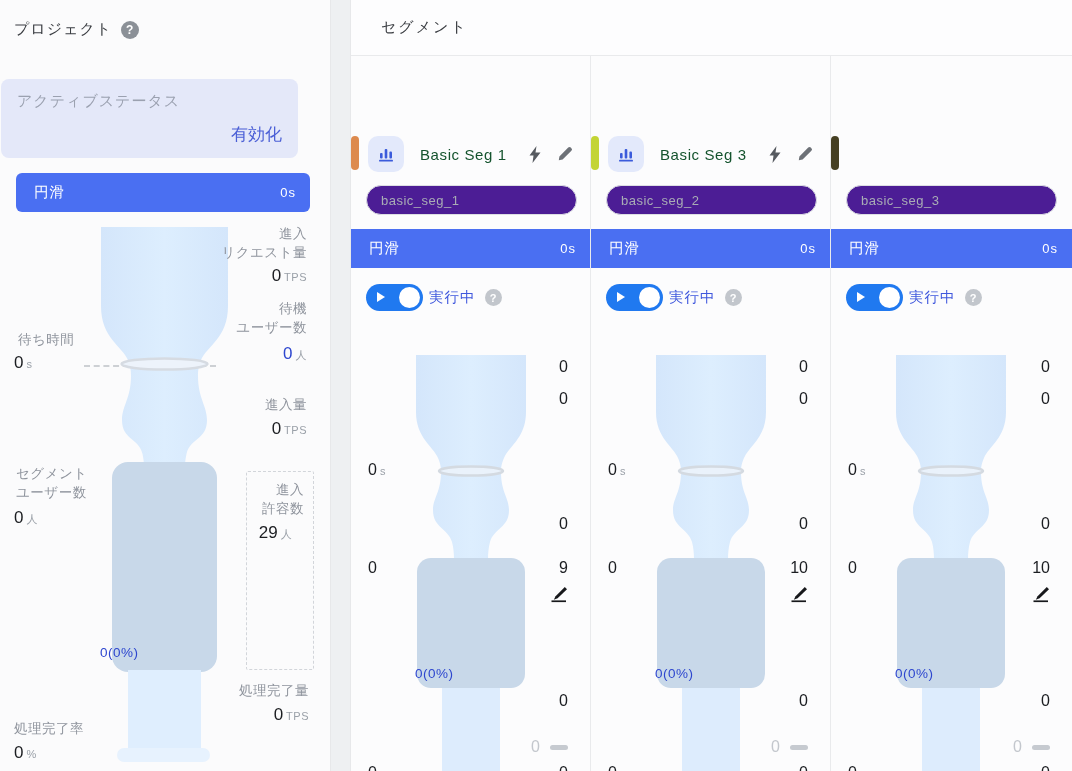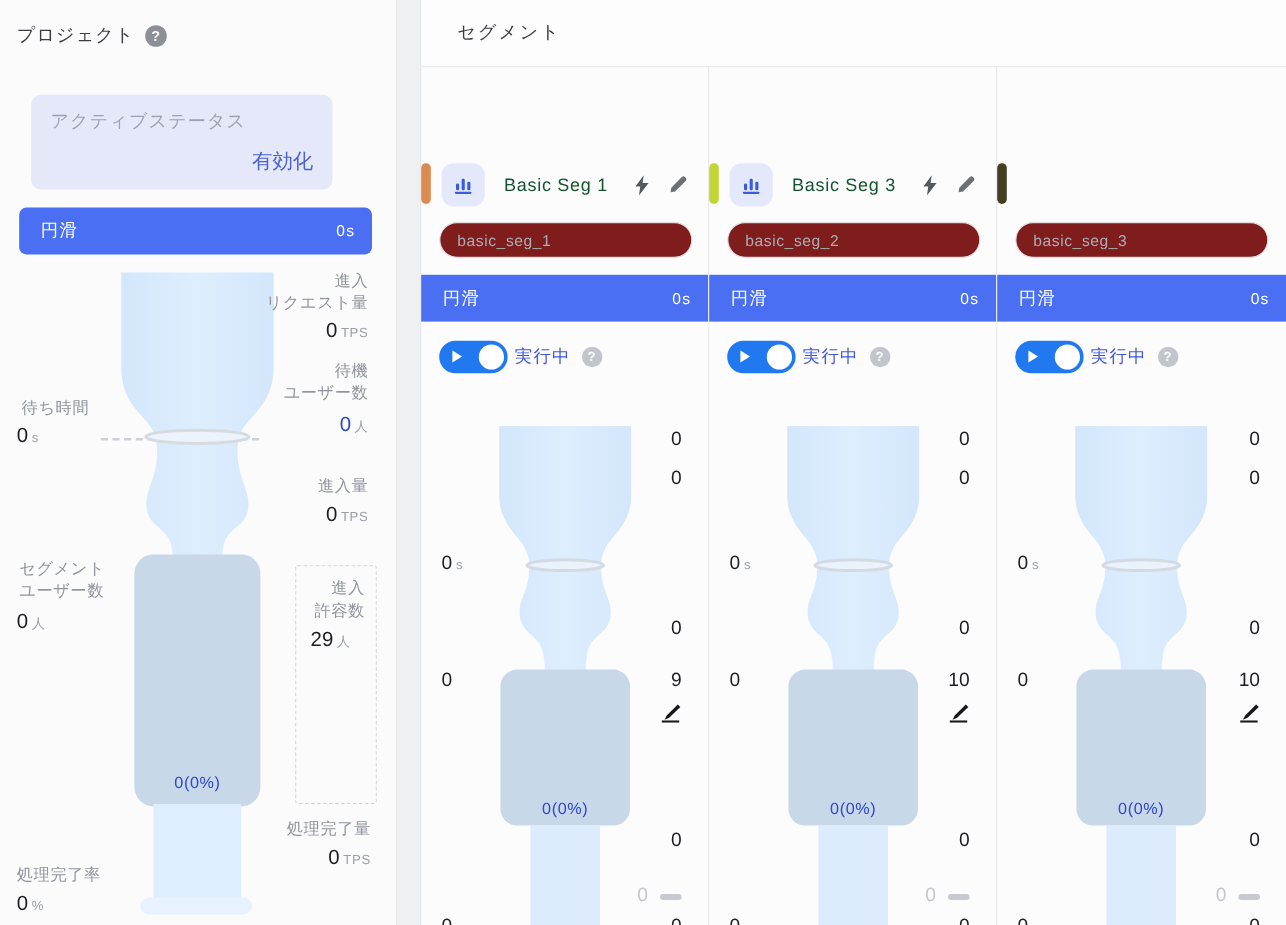--- a/index.html
+++ b/index.html
@@ -24,21 +24,21 @@
     font-size:15px; color:#3a3d42; letter-spacing:1px;
   }
   .q-icon {
     border-radius:50%; color:#fff; font-weight:bold;
     display:flex; align-items:center; justify-content:center; flex:none;
   }
   .q-big { width:18px; height:18px; background:#8b9097; font-size:12px; }
   .q-small { width:17px; height:17px; background:#c2c6cc; font-size:11px; margin-left:9px; }
 
   .active-box {
-    position:absolute; left:26px; top:79px; width:251px; height:79px;
+    position:absolute; left:1px; top:79px; width:297px; height:79px;
     box-sizing:border-box; background:#e4e8f9; border-radius:8px;
   }
   .active-box .ab-label { position:absolute; left:16px; top:13px; font-size:15px; color:#9ba1b0; letter-spacing:1px; }
   .active-box .ab-action { position:absolute; right:16px; bottom:12px; font-size:17px; color:#4b5fd6; cursor:pointer; }
 
   .mode-bar {
     position:absolute; height:39px; background:#4a6ff2; color:#fff;
     display:flex; align-items:center; justify-content:space-between;
     padding:0 14px 0 18px; box-sizing:border-box; font-size:14.5px; letter-spacing:1px;
   }
@@ -54,21 +54,21 @@
   .t-right { text-align:right; }
   .blue { color:#2d46cf; }
 
   .allow-box {
     position:absolute; left:246px; top:471px; width:68px; height:199px; box-sizing:border-box;
     border:1px dashed #d2d5da; border-radius:2px; z-index:2;
   }
   .allow-box .flabel { position:static; text-align:right; padding:8px 9px 0 0; }
   .allow-box .fvalue { position:static; display:block; text-align:center; padding:5px 9px 0 0; }
 
-  .inside-label { position:absolute; text-align:center; color:#2d46cf; font-size:13.5px; letter-spacing:0.5px; z-index:2; }
+  .inside-label { position:absolute; text-align:left; color:#2d46cf; font-size:13.5px; letter-spacing:0.5px; z-index:2; }
 
   
   .right-panel {
     flex:1; box-sizing:border-box; background:#fcfcfd;
     border-left:1px solid #e7e8ea; display:flex; flex-direction:column;
   }
   .seg-header {
     height:56px; flex:none; box-sizing:border-box; border-bottom:1px solid #e9eaec;
     display:flex; align-items:center; padding-left:30px;
     font-size:15px; color:#3a3d42; letter-spacing:2px; background:#fdfdfe;
@@ -79,21 +79,21 @@
 
   .seg-pill { position:absolute; left:0; top:80px; width:8px; height:34px; border-radius:4px; }
   .seg-head { position:absolute; left:17px; top:80px; width:208px; height:36px; display:flex; align-items:center; }
   .chart-badge { width:36px; height:36px; border-radius:10px; background:#e3e9fb; display:flex; align-items:center; justify-content:center; flex:none; }
   .seg-name { margin-left:16px; font-size:15px; color:#14532d; letter-spacing:0.6px; flex:1; white-space:nowrap; }
   .head-icons { display:flex; align-items:center; gap:15px; margin-right:3px; }
   .icon-btn { display:flex; align-items:center; justify-content:center; cursor:pointer; }
 
   .seg-input {
     position:absolute; left:15px; top:129px; width:211px; height:30px; box-sizing:border-box;
-    border:1px solid #dddfe3; border-radius:15px; background:#7f1d1d;
+    border:1px solid #dddfe3; border-radius:15px; background:#4c1d95;
     font-size:13px; color:#a9adb5; padding:0 14px; letter-spacing:0.5px;
     outline:none; font-family:inherit;
   }
   .seg-mode-bar { left:0; top:173px; width:100%; }
 
   .toggle-row { position:absolute; left:15px; top:228px; display:flex; align-items:center; }
   .toggle { position:relative; width:57px; height:27px; border-radius:14px; background:#2079f0; cursor:pointer; flex:none; }
   .toggle .play {
     position:absolute; left:11px; top:8px; width:0; height:0;
     border-left:8px solid #ffffff; border-top:5.5px solid transparent; border-bottom:5.5px solid transparent;

